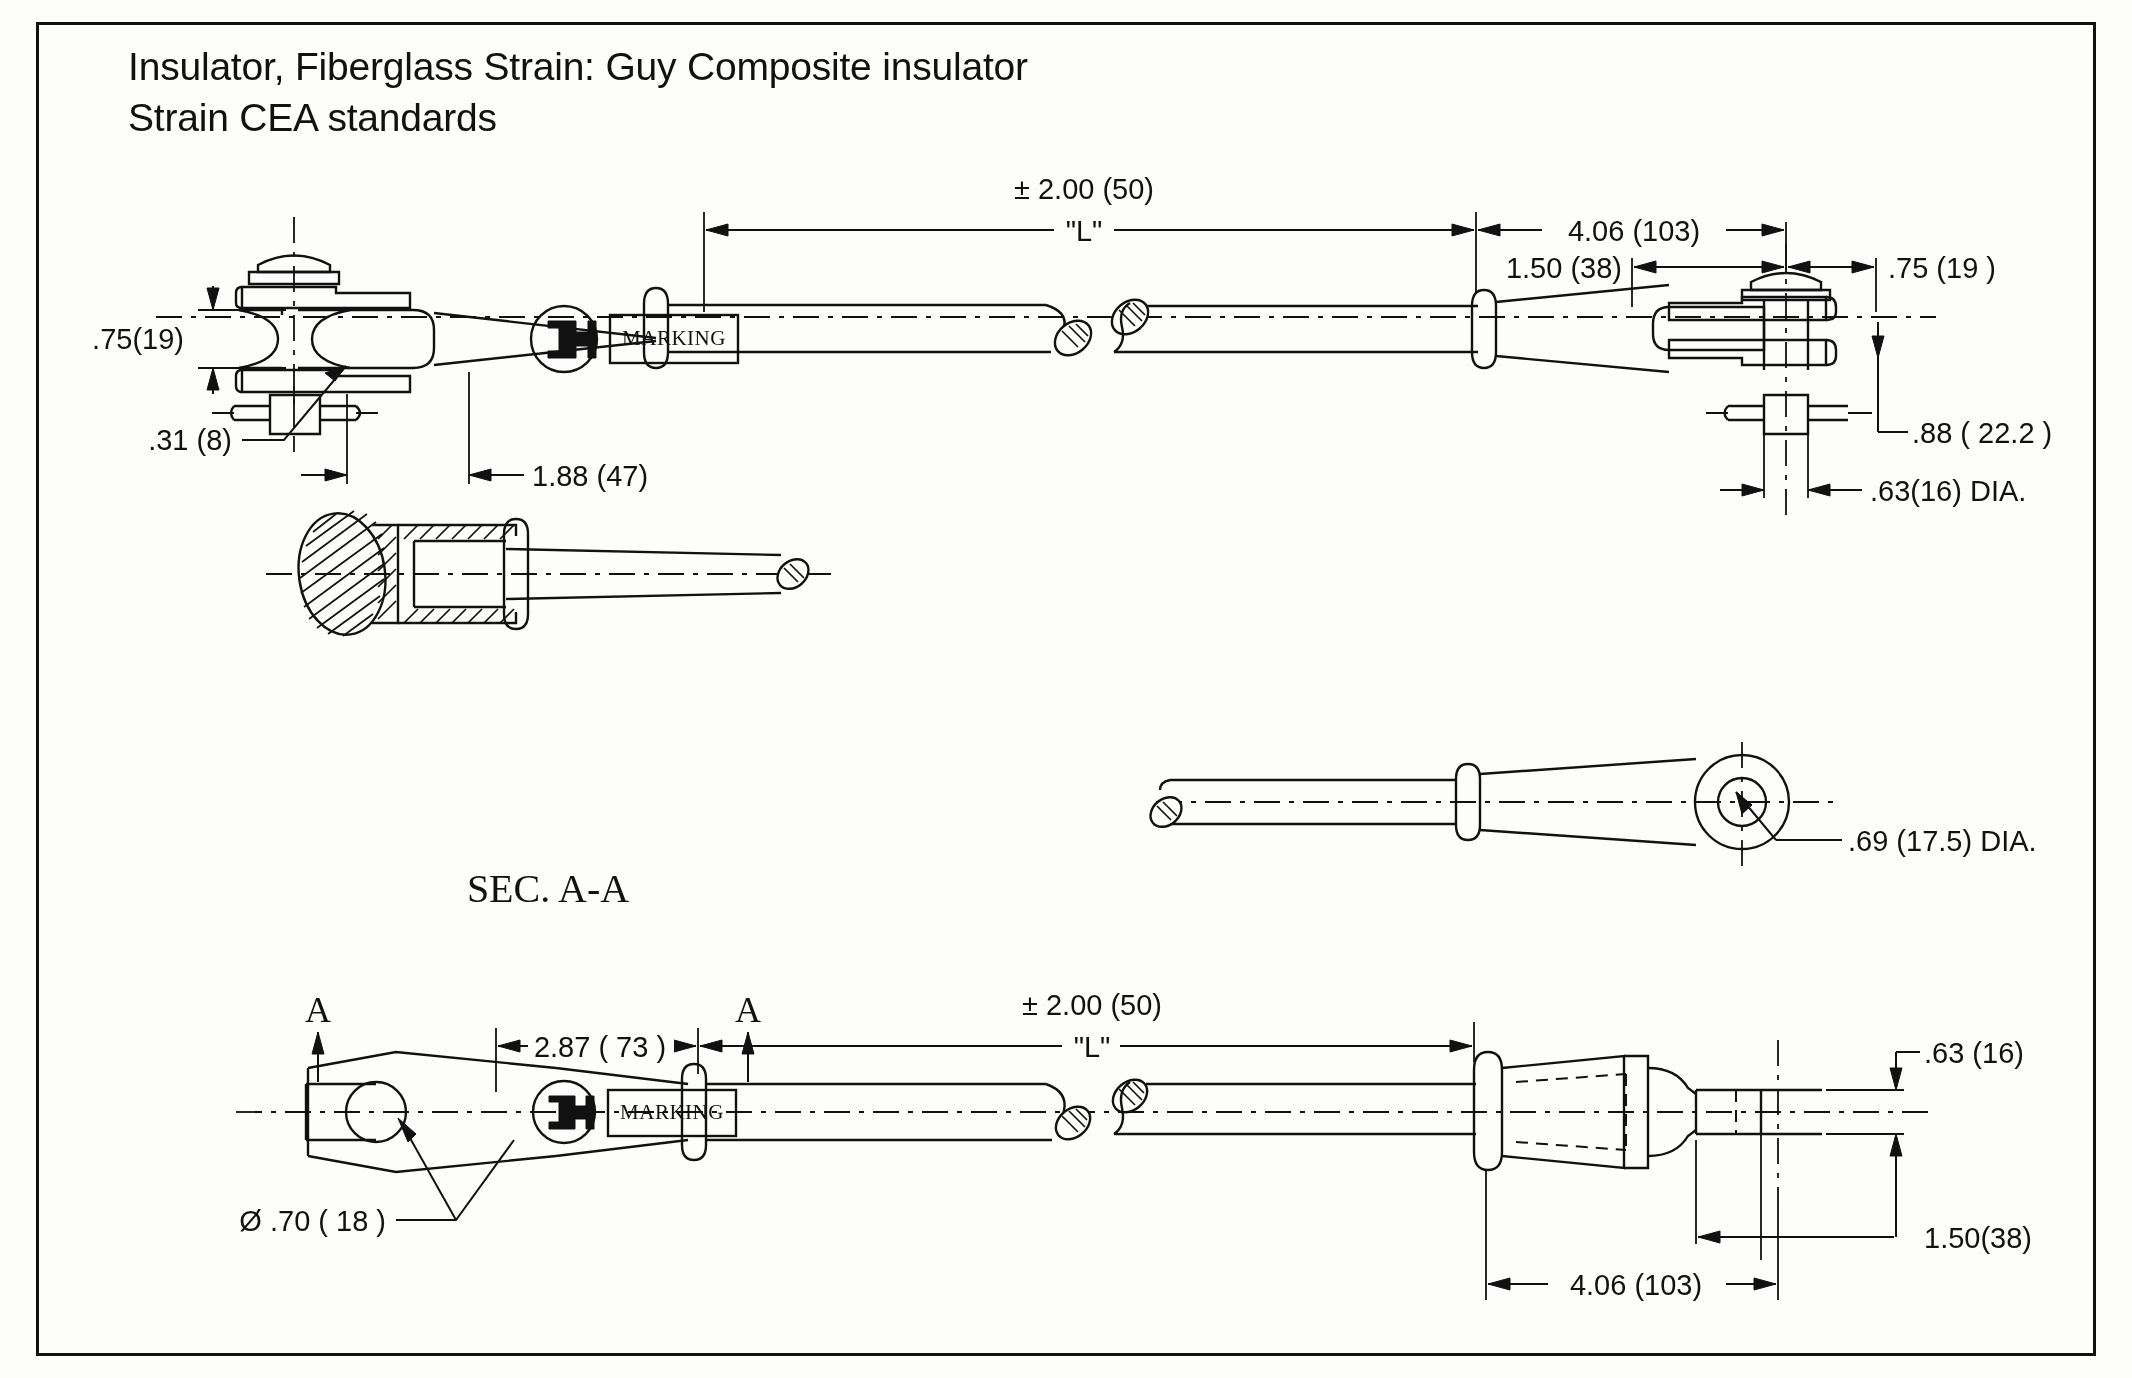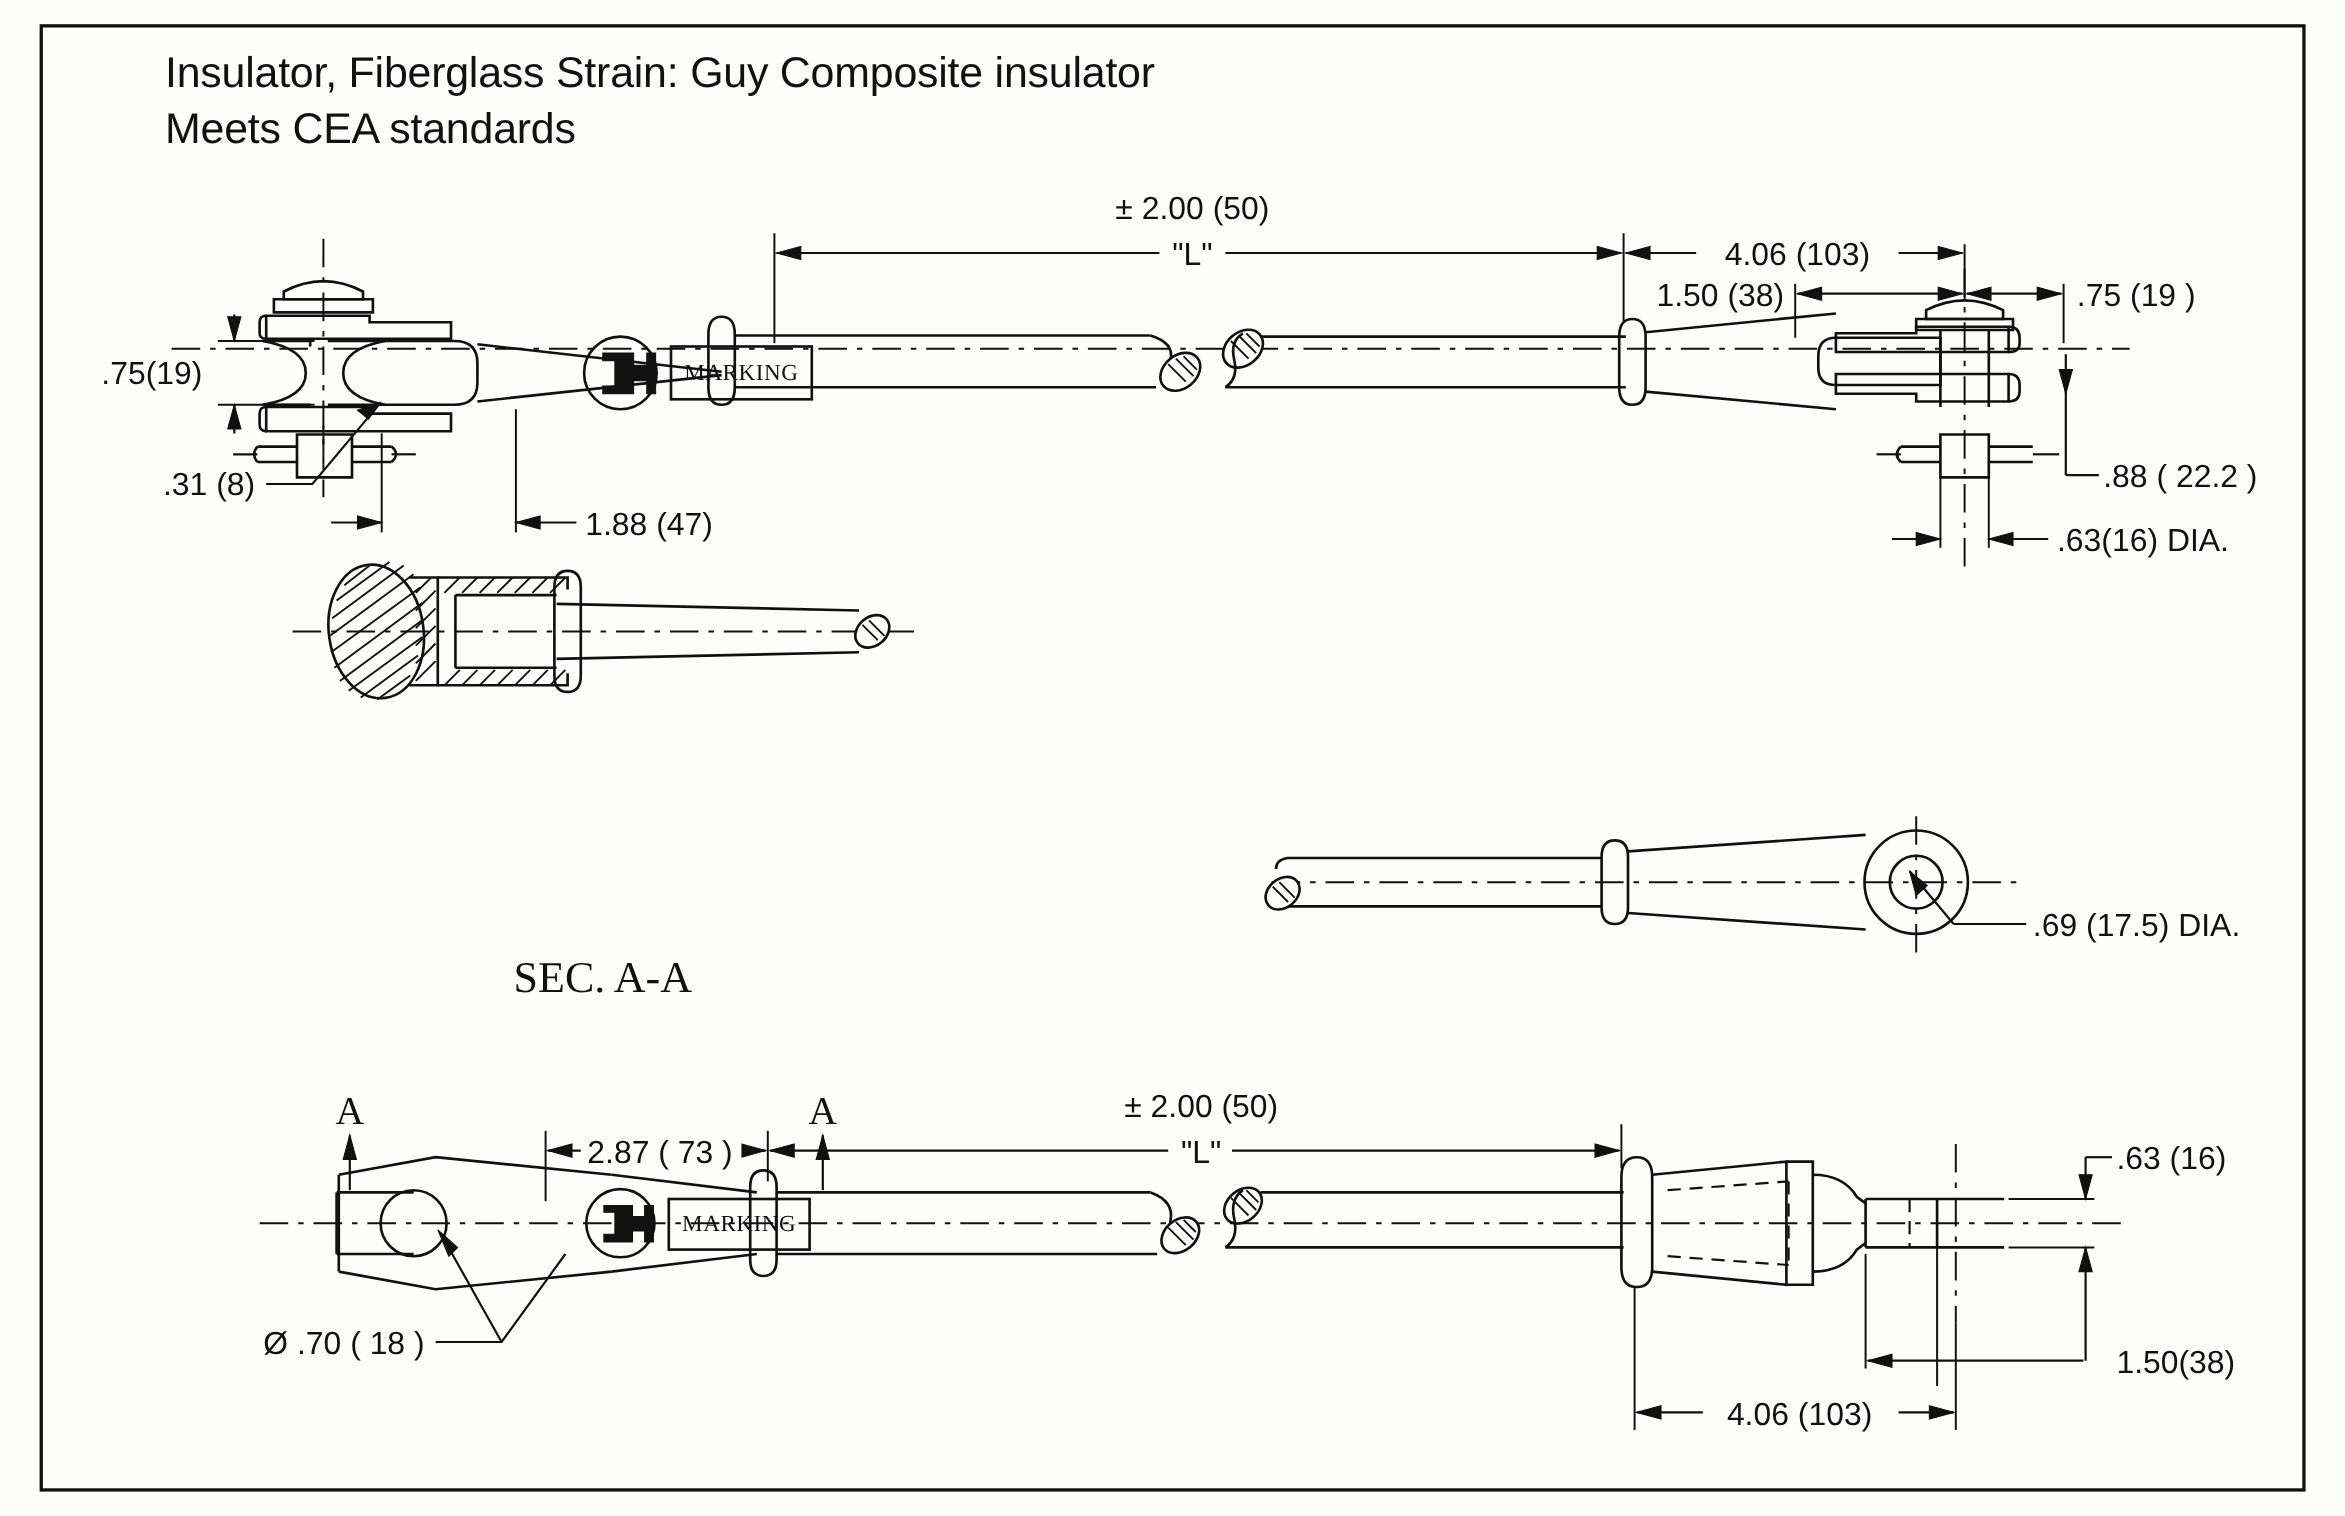--- a/index.html
+++ b/index.html
@@ -23,21 +23,20 @@
     height: 1334px;
     border: 3px solid #111;
     box-sizing: border-box;
     background: #fdfdfb;
   }
   .title-block {
     position: absolute;
     left: 128px;
     top: 42px;
     line-height: 1.30;
-    margin-left: 22px;
   }
   .title-line {
     font-family: "Liberation Sans", sans-serif;
     font-size: 39px;
     color: #111;
     white-space: nowrap;
     letter-spacing: -0.2px;
   }
   svg#drawing {
     position: absolute;
@@ -84,21 +83,21 @@
   .hatch { stroke: #111; stroke-width: 1.7; fill: none; }
 </style>
 </head>
 <body>
 
 <div id="sheet">
   <div id="border"></div>
 
   <div class="title-block">
     <div class="title-line">Insulator, Fiberglass Strain: Guy Composite insulator</div>
-    <div class="title-line">Meets CEA standards</div>
+    <div class="title-line">Strain CEA standards</div>
   </div>
 
   <svg id="drawing" viewBox="0 0 2060 1334">
 
     <g>
 
       <path class="center" d="M 120 295 L 1900 295"></path>
 
       <g>
 

